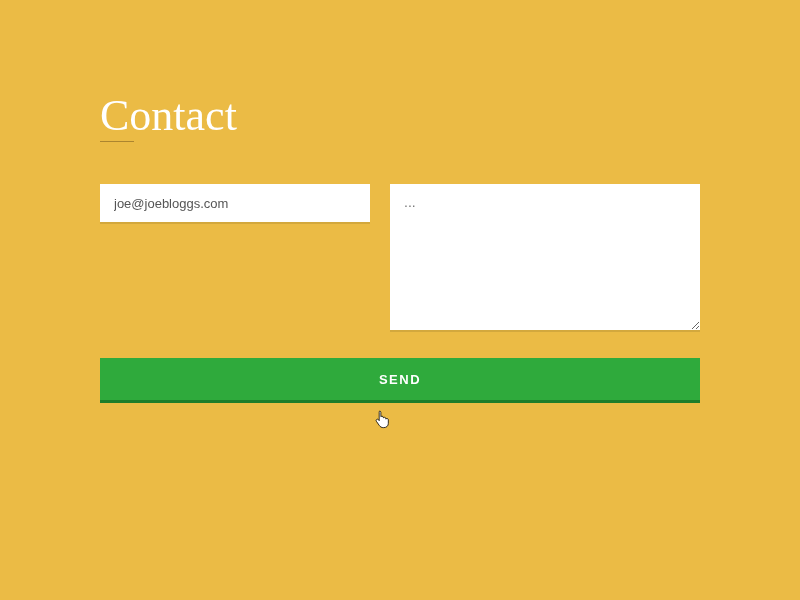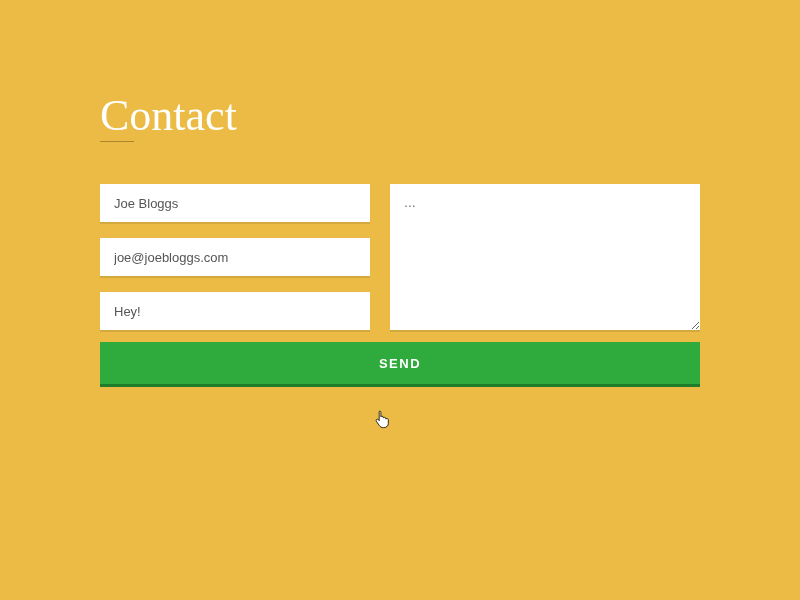--- a/index.html
+++ b/index.html
@@ -50,21 +50,21 @@
       width:100%;
       height:146px;
       padding:10px 14px;
       font-size:14px;
       color:#777;
       box-shadow:0 2px 0 rgba(0,0,0,0.10);
       resize:both;
       outline:none;
       font-family: Arial, Helvetica, sans-serif;
     }
-    .send-row { margin-top:8px; }
+    .send-row { margin-top:24px; }
     .send-btn {
       display:block;
       width:100%;
       background:#2faa3c;
       border:none;
       height:42px;
       color:#fff;
       font-size:13px;
       font-weight:bold;
       letter-spacing:1.5px;
@@ -81,23 +81,21 @@
     }
   </style>
 </head>
 <body>
 
 <h1 class="title">Contact</h1>
 <div class="rule"></div>
 
 <div class="form-grid">
   <div class="col-left">
-    <input class="field" type="text" value="Joe Bloggs" style="">
     <input class="field" type="text" value="joe@joebloggs.com" style="">
-    <input class="field" type="text" value="Hey!" style="">
   </div>
   <div class="col-right">
     <textarea class="message" style="">...</textarea>
   </div>
 </div>
 
 <div class="send-row">
   <button class="send-btn">SEND</button>
 </div>
 

